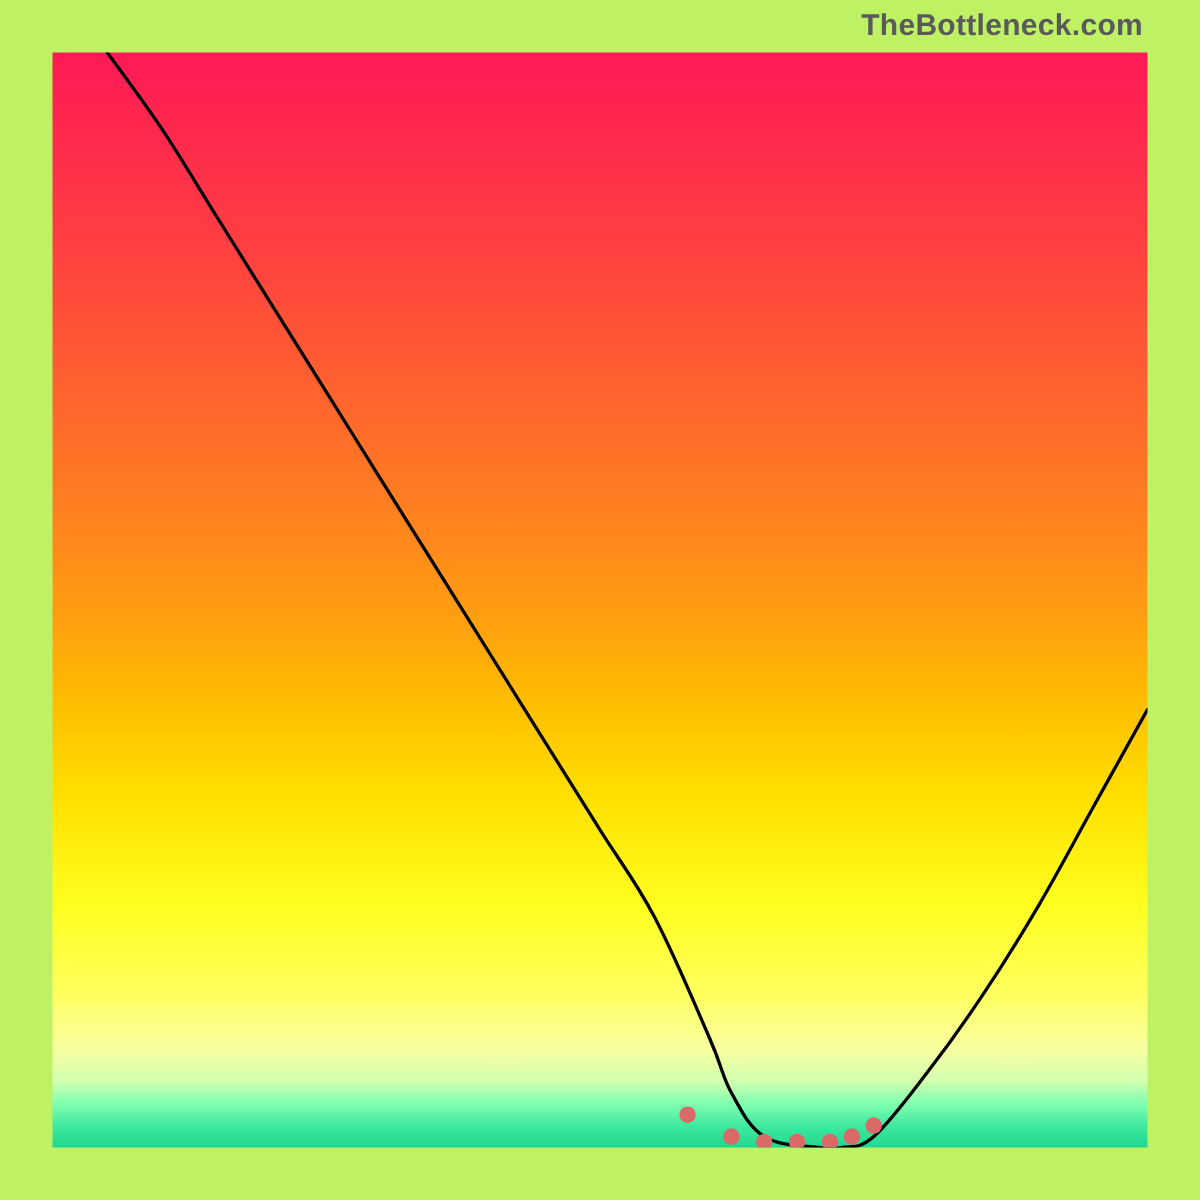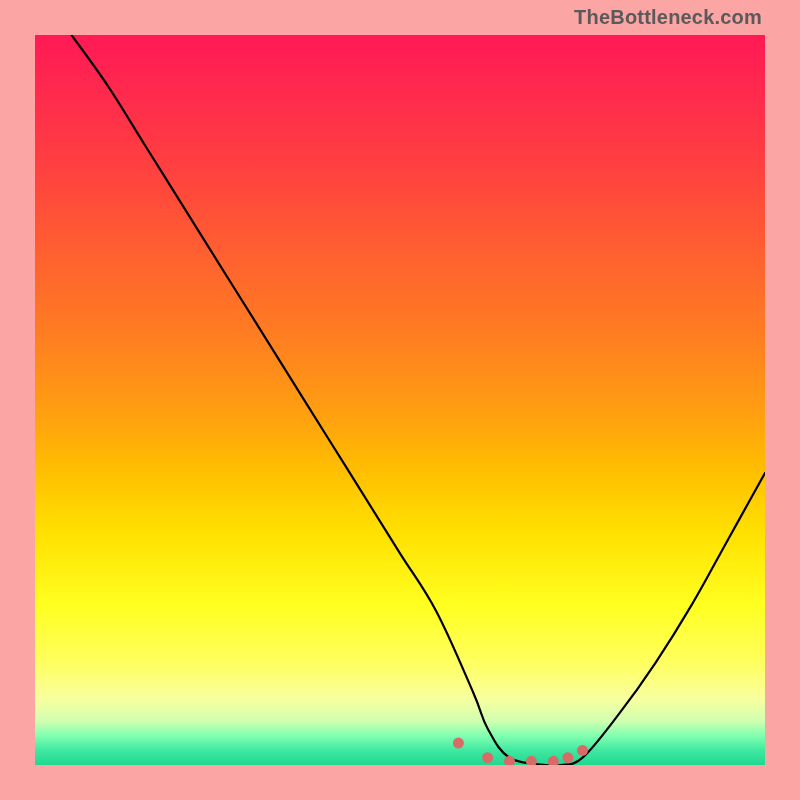--- a/index.html
+++ b/index.html
@@ -1,21 +1,21 @@
 <!DOCTYPE html>
 <html><head>
 <meta charset="utf-8">
 <style>
   * { margin: 0; padding: 0; box-sizing: border-box; }
   html, body { width: 800px; height: 800px; overflow: hidden; background: #000; }
   .frame {
     position: relative;
     width: 800px;
     height: 800px;
-    background: #fca5a5;
+    background: #bef264;
   }
   .plot-area {
     position: absolute;
     left: 35px;
     top: 35px;
     width: 730px;
     height: 730px;
     background: linear-gradient(to bottom,
       #ff1a55 0%,
       #ff2a4d 8%,

